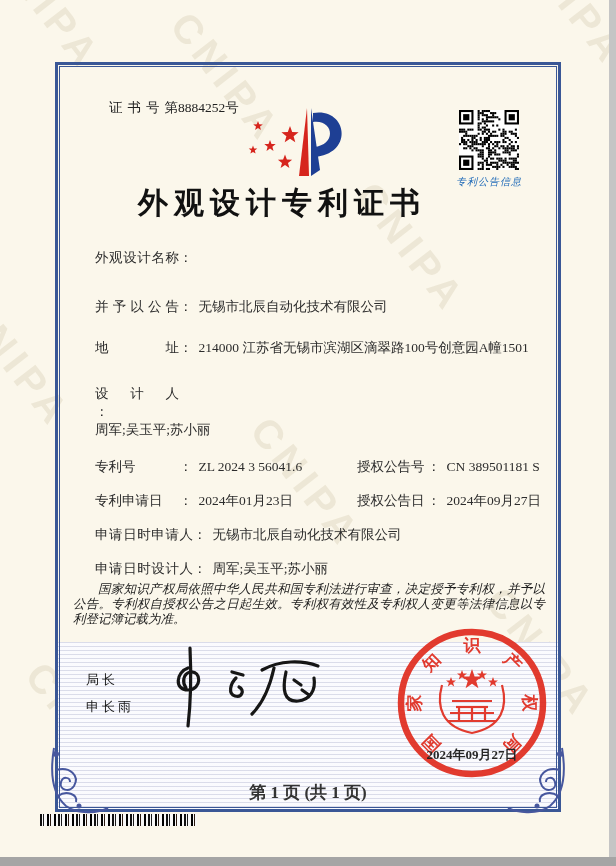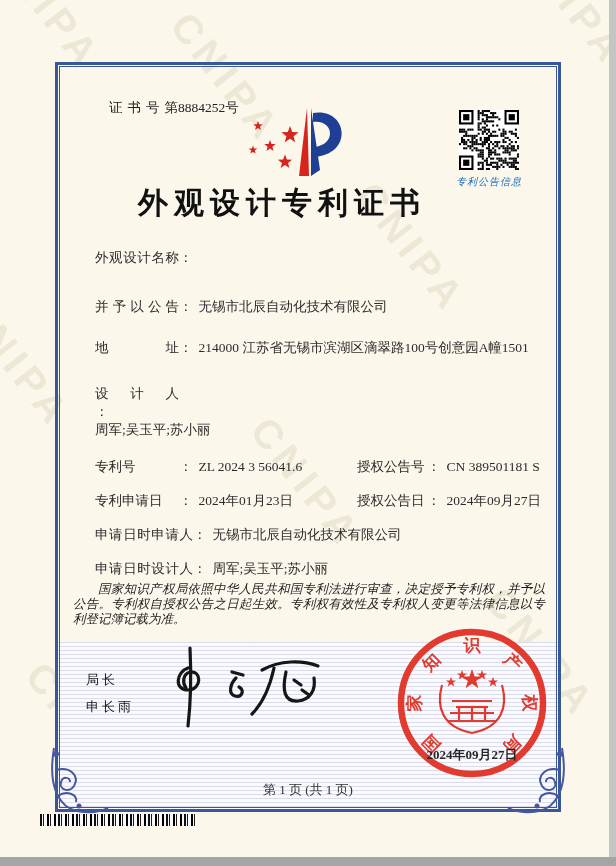--- a/index.html
+++ b/index.html
@@ -34,21 +34,21 @@
   .m20{margin-bottom:19px;flex-direction:column;} .m17{margin-bottom:16px;}
   .twocol{display:flex;}
   .twocol .col-l{width:262px;display:flex;align-items:baseline;}
   .twocol .col-r{display:flex;align-items:center;}
   .legal{position:absolute;left:73px;top:582px;width:472px;font-size:12.5px;font-style:italic;
          line-height:15px;color:#1d1d1d;text-indent:2em;text-align:justify;}
   .sig-block{position:absolute;left:86px;top:666px;font-size:13px;line-height:27px;
              letter-spacing:3px;color:#151515;font-family:"Liberation Sans","DejaVu Sans",sans-serif;}
   .sig-svg{position:absolute;left:150px;top:638px;}
   .seal{position:absolute;left:392px;top:623px;}
-  .page-num{position:absolute;left:58px;top:781px;width:500px;text-align:center;font-size:13px;color:#333;}
+  .page-num{position:absolute;left:58px;top:781px;width:500px;text-align:center;font-size:17px;color:#333;font-weight:bold;}
   .barcode{position:absolute;left:40px;top:814px;width:157px;height:12px;background:
     repeating-linear-gradient(90deg,#101010 0 2px,#f8f8f8 2px 3px,#1a1a1a 3px 4px,#f8f8f8 4px 7px,#000 7px 9px,#f8f8f8 9px 10px,#2a1a10 10px 11px,#f8f8f8 11px 14px,#000 14px 16px,#f8f8f8 16px 18px);}
   .ornament{position:absolute;}
 </style>
 </head>
 <body>
 
 <div class="page">
 
   <div class="watermark" style="left:-30px;top:-18px;">CNIPA</div>

